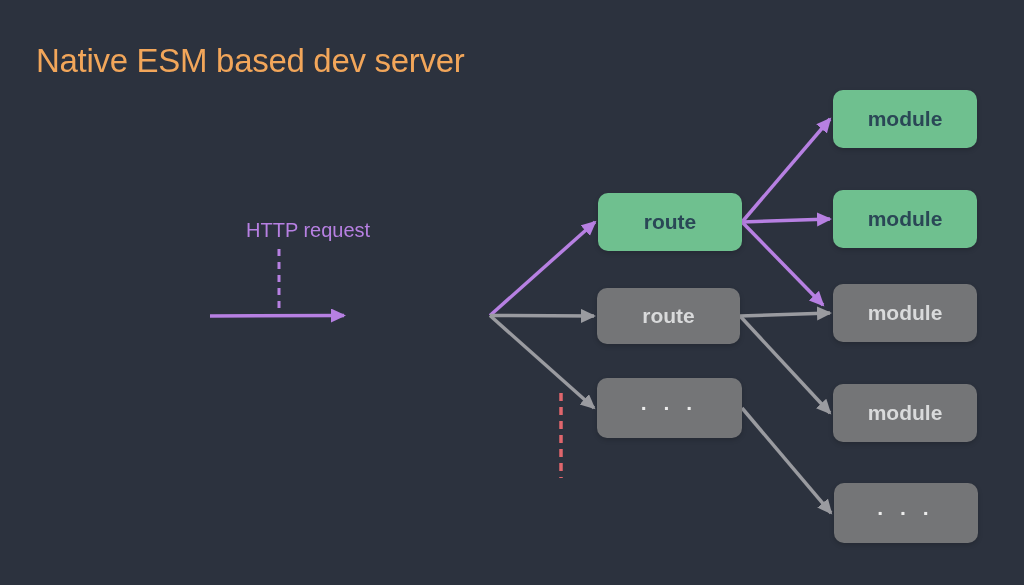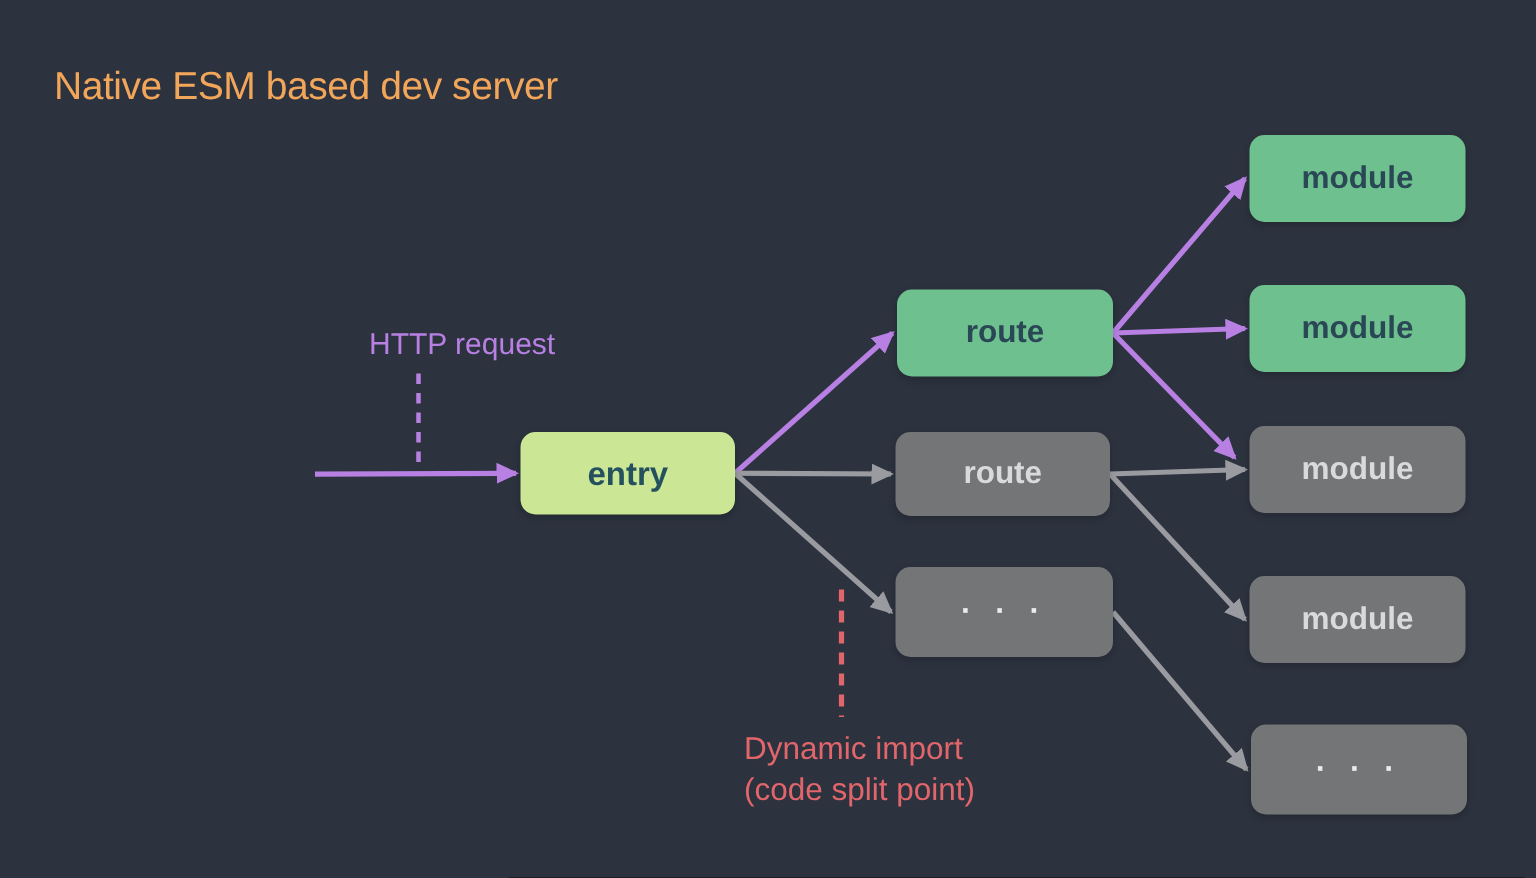--- a/index.html
+++ b/index.html
@@ -5,21 +5,21 @@
   :root{
     --bg:#2C323E; --title:#F2A65A; --teal:#40988A; --lime:#CBE795;
     --green:#6FC08F; --gray:#747577; --purple:#B780E2; --arrow-gray:#9A9BA0;
     --red:#E0666C; --t-teal:#FFFFFF; --t-lime:#25505E; --t-green:#2A4756; --t-gray:#D9DADB;
   }
   *{margin:0;padding:0;box-sizing:border-box;}
   html,body{width:1024px;height:585px;overflow:hidden;}
   body{background:#000;font-family:"Liberation Sans","DejaVu Sans",sans-serif;}
   .slide{position:relative;width:1024px;height:585px;background:var(--bg);overflow:hidden;}
   .slide-title{
-    position:absolute;left:36px;top:42px;font-size:26px;font-weight:500;
+    position:absolute;left:36px;top:42px;font-size:33px;font-weight:500;
     color:var(--title);letter-spacing:-0.3px;white-space:nowrap;
   }
   svg.edge-layer{position:absolute;left:0;top:0;width:1024px;height:585px;z-index:1;}
   .node{
     position:absolute;z-index:2;border-radius:10px;display:flex;
     align-items:center;justify-content:center;text-align:center;
     box-shadow:0 2px 5px rgba(0,0,0,0.18);
   }
   .node-teal{background:var(--teal);color:var(--t-teal);}
   .node-lime{background:var(--lime);color:var(--t-lime);}
@@ -57,23 +57,20 @@
         <line x1="742" y1="222" x2="830" y2="219" stroke="#B780E2" stroke-width="3.5" marker-end="url(#ah-purple)"></line>
         <line x1="742" y1="222" x2="823" y2="305" stroke="#B780E2" stroke-width="3.5" marker-end="url(#ah-purple)"></line>
         <line x1="740" y1="316" x2="830" y2="313" stroke="#9A9BA0" stroke-width="3.5" marker-end="url(#ah-gray)"></line>
         <line x1="740" y1="316" x2="830" y2="413" stroke="#9A9BA0" stroke-width="3.5" marker-end="url(#ah-gray)"></line>
         <line x1="742" y1="408" x2="831" y2="513" stroke="#9A9BA0" stroke-width="3.5" marker-end="url(#ah-gray)"></line>
       </g>
     <line x1="279" y1="249" x2="279" y2="308" stroke="var(--purple)" stroke-width="3" stroke-dasharray="7 6"></line>
     <line x1="561" y1="393" x2="561" y2="478" stroke="var(--red)" stroke-width="3.5" stroke-dasharray="8 6"></line>
   </svg>
 
-  <div class="node node-lime" style="left: 347px; top: 288px; width: 143px; height: 55px;">
-    <span class="node-label">entry</span>
-  </div>
   <div class="node node-green" style="left: 598px; top: 193px; width: 144px; height: 58px;">
     <span class="node-label">route</span>
   </div>
   <div class="node node-gray" style="left: 597px; top: 288px; width: 143px; height: 56px;">
     <span class="node-label">route</span>
   </div>
   <div class="node node-dots node-gray" style="left: 597px; top: 378px; width: 145px; height: 60px;">
     <span class="node-label">· · ·</span>
   </div>
   <div class="node node-green" style="left: 833px; top: 90px; width: 144px; height: 58px;">
@@ -86,16 +83,14 @@
     <span class="node-label">module</span>
   </div>
   <div class="node node-gray" style="left: 833px; top: 384px; width: 144px; height: 58px;">
     <span class="node-label">module</span>
   </div>
   <div class="node node-dots node-gray" style="left: 834px; top: 483px; width: 144px; height: 60px;">
     <span class="node-label">· · ·</span>
   </div>
 
   <div class="annotation ann-purple">HTTP request</div>
-  <div class="annotation ann-red">Dynamic import
-(code split point)</div>
 
 </div>
 
 </body></html>

